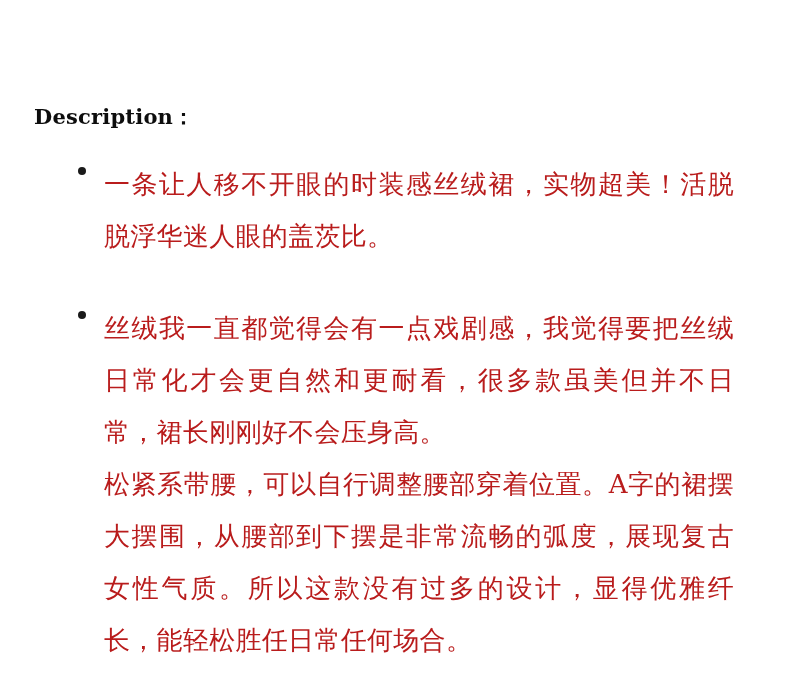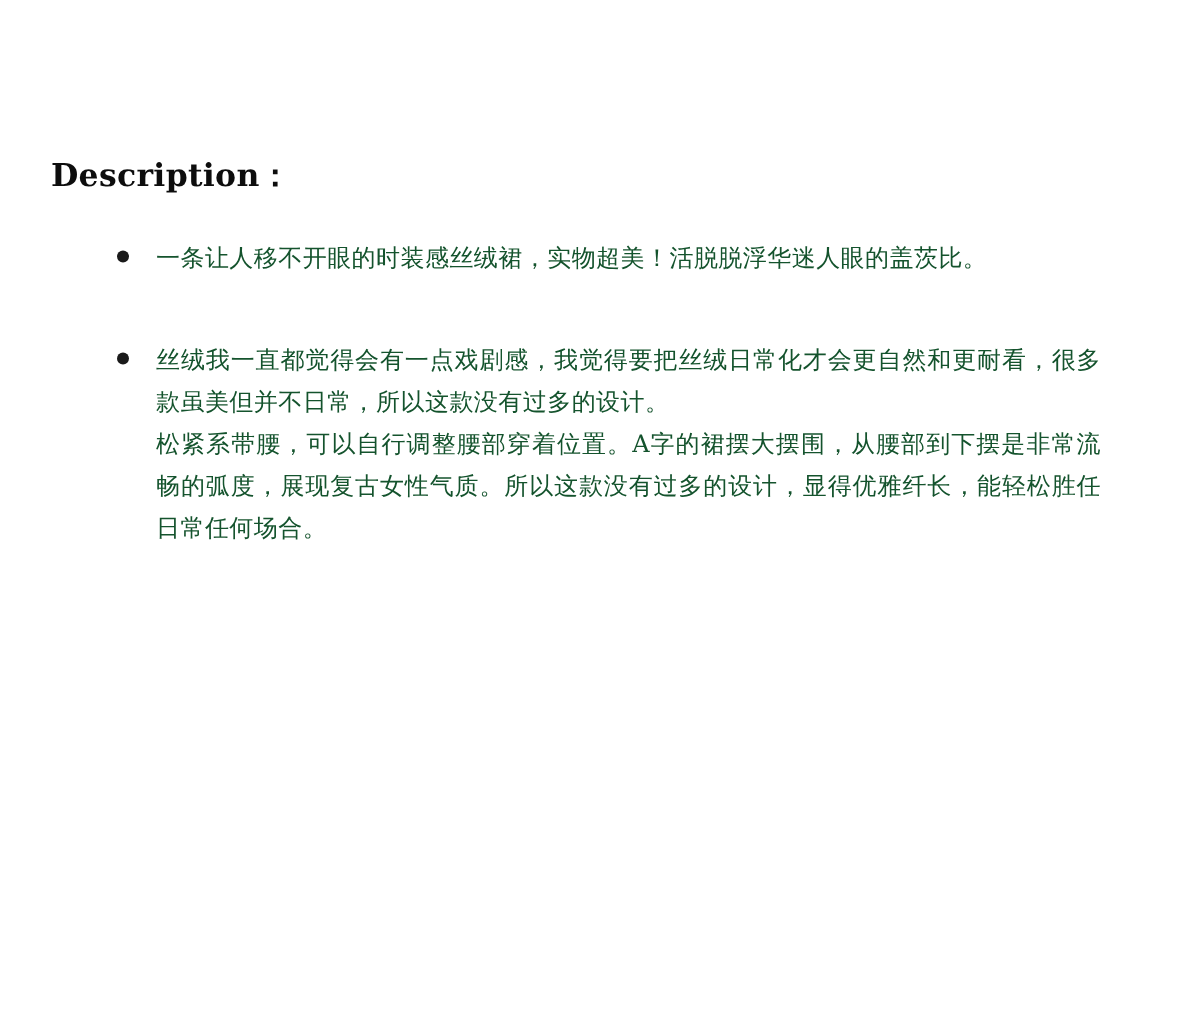--- a/index.html
+++ b/index.html
@@ -50,23 +50,23 @@
     position: absolute;
     left: 44px;
     top: 9px;
     width: 8px;
     height: 8px;
     border-radius: 50%;
     background: #1a1a1a;
   }
   .para {
     font-family: "DejaVu Serif", serif;
-    font-size: 16px;
-    line-height: 28px;
-    color: #14532d;
+    font-size: 26px;
+    line-height: 52px;
+    color: #b91c1c;
     letter-spacing: 0.3px;
     text-align: justify;
     margin: 0;
   }
   .para + .para {
     margin-top: 0;
   }
 </style>
 </head>
 <body>
@@ -77,19 +77,19 @@
 
   <ul class="bullet-list">
 
     <li class="bullet-item">
       <span class="bullet-marker"></span>
       <p class="para">一条让人移不开眼的时装感丝绒裙，实物超美！活脱脱浮华迷人眼的盖茨比。</p>
     </li>
 
     <li class="bullet-item">
       <span class="bullet-marker"></span>
-      <p class="para">丝绒我一直都觉得会有一点戏剧感，我觉得要把丝绒日常化才会更自然和更耐看，很多款虽美但并不日常，所以这款没有过多的设计。</p>
+      <p class="para">丝绒我一直都觉得会有一点戏剧感，我觉得要把丝绒日常化才会更自然和更耐看，很多款虽美但并不日常，裙长刚刚好不会压身高。</p>
       <p class="para">松紧系带腰，可以自行调整腰部穿着位置。A字的裙摆大摆围，从腰部到下摆是非常流畅的弧度，展现复古女性气质。所以这款没有过多的设计，显得优雅纤长，能轻松胜任日常任何场合。</p>
     </li>
 
   </ul>
 
 </div>
 
 </body></html>

